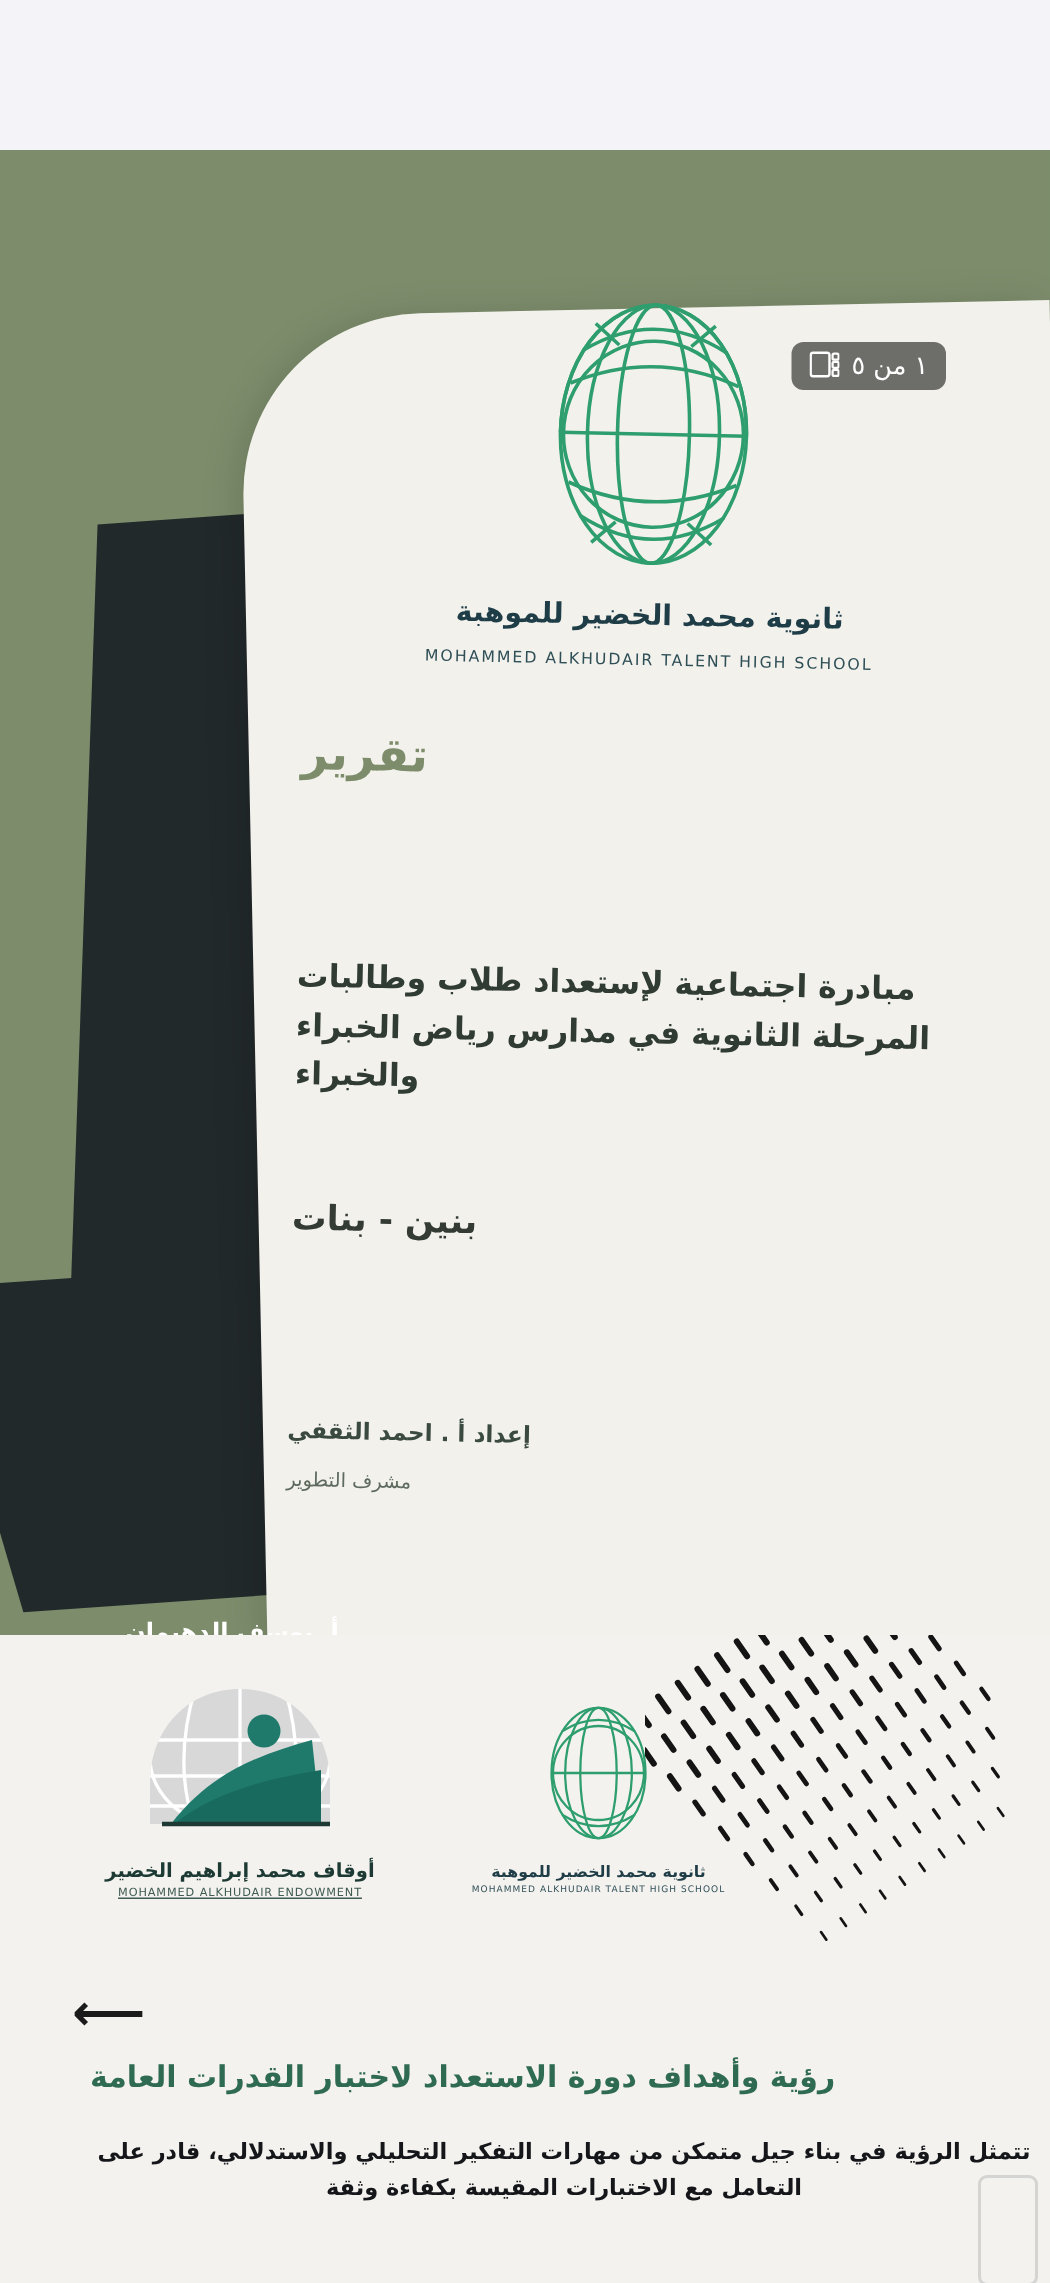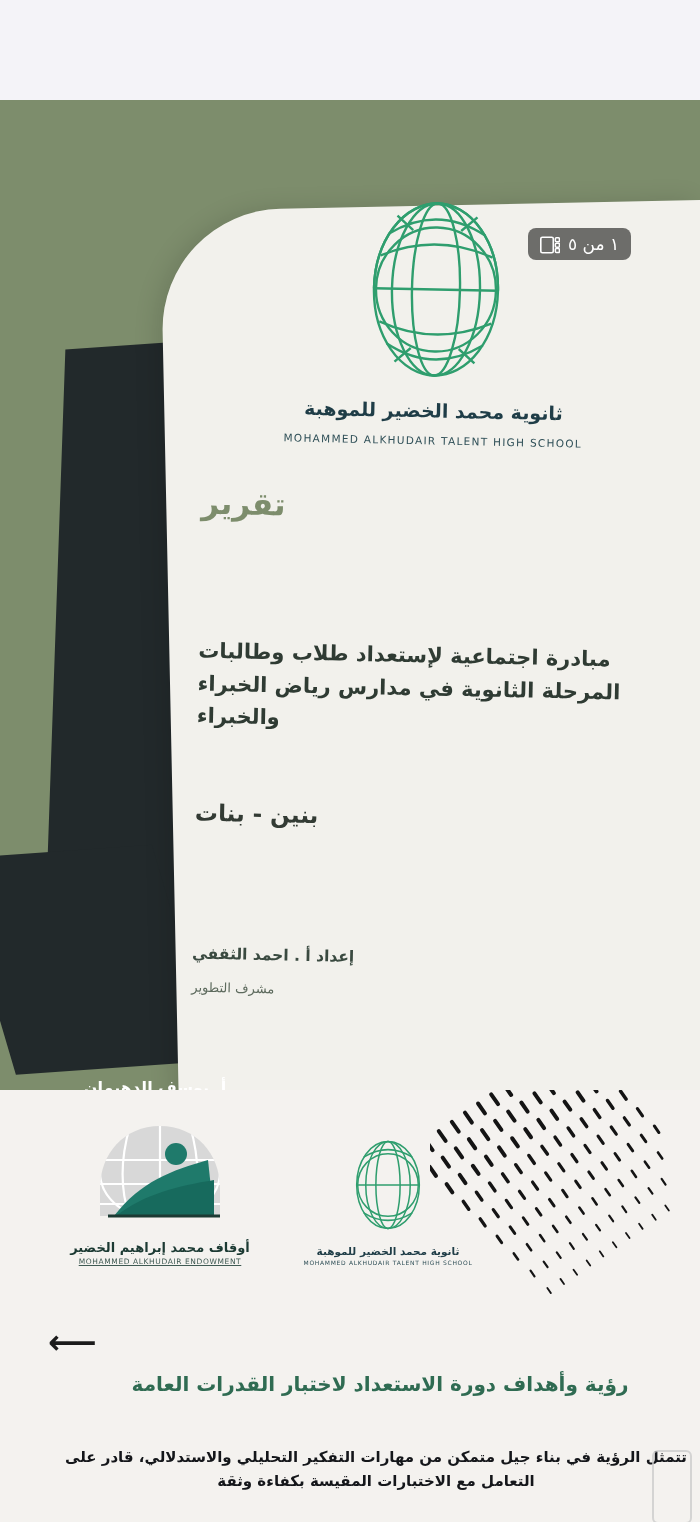--- a/index.html
+++ b/index.html
@@ -182,21 +182,21 @@
     color: #ffffff;
     direction: rtl;
   }
 
   
   .page-pill {
     position: absolute;
     top: 128px;
     left: 528px;
     display: flex;
-    align-items: flex-end;
+    align-items: flex-start;
     gap: 8px;
     background: rgba(0,0,0,0.55);
     border-radius: 8px;
     padding: 6px 12px;
     color: #ffffff;
     font-size: 17px;
     direction: rtl;
   }
   .page-pill .gallery-icon svg { display: block; }
 
@@ -215,22 +215,22 @@
     top: 0;
     width: 270px;
     height: 230px;
     overflow: hidden;
   }
   .logos-row {
     position: absolute;
     top: 30px;
     left: 60px;
     display: flex;
-    align-items: flex-end;
-    gap: 33px;
+    align-items: center;
+    gap: 44px;
     direction: ltr;
   }
   .endow-logo { width: 200px; text-align: center; }
   .endow-logo .dome { display: block; margin: 0 auto; }
   .endow-ar {
     margin-top: 6px;
     font-size: 13px;
     font-weight: bold;
     color: #1c3a33;
     direction: rtl;
@@ -264,29 +264,29 @@
     font-weight: bold;
     color: #1b1b1b;
     line-height: 1;
     transform: scaleX(-1);
   }
   .s2-heading {
     position: absolute;
     top: 282px;
     right: 0;
     width: 640px;
-    text-align: center;
+    text-align: left;
     font-size: 20px;
     font-weight: bold;
     color: #2f6b52;
     direction: rtl;
   }
   .s2-body {
     position: absolute;
-    top: 355px;
+    top: 332px;
     right: 0;
     width: 648px;
     text-align: center;
     font-size: 15px;
     font-weight: bold;
     line-height: 1.6;
     color: #14161a;
     direction: rtl;
   }
   .scroll-hint {

